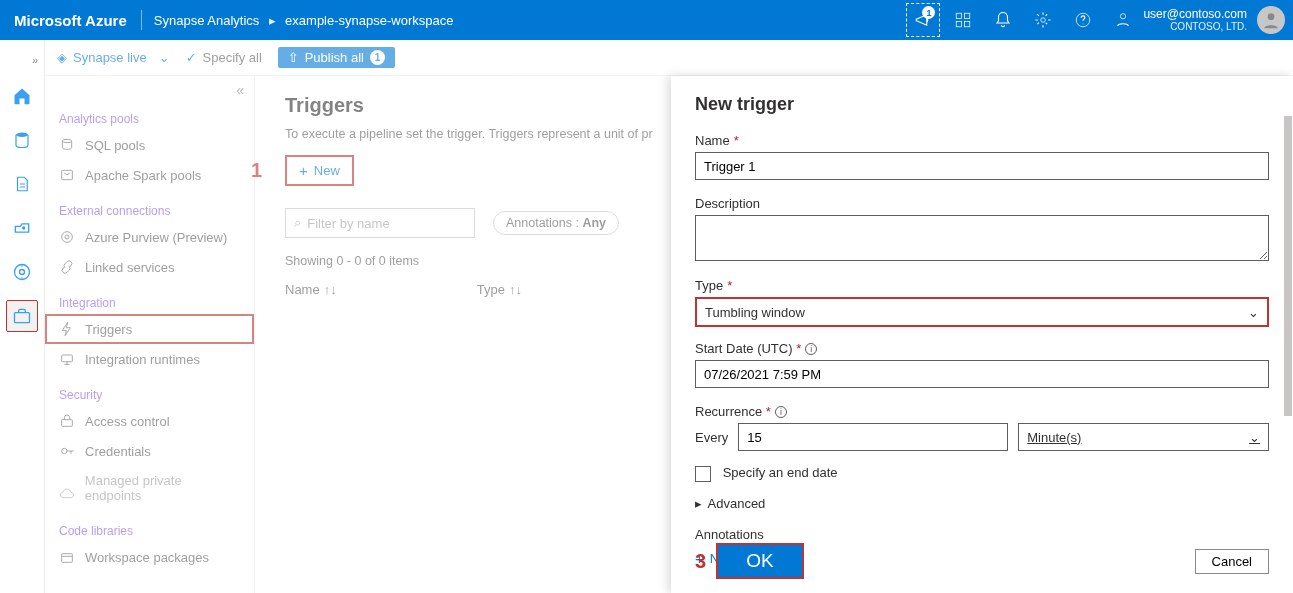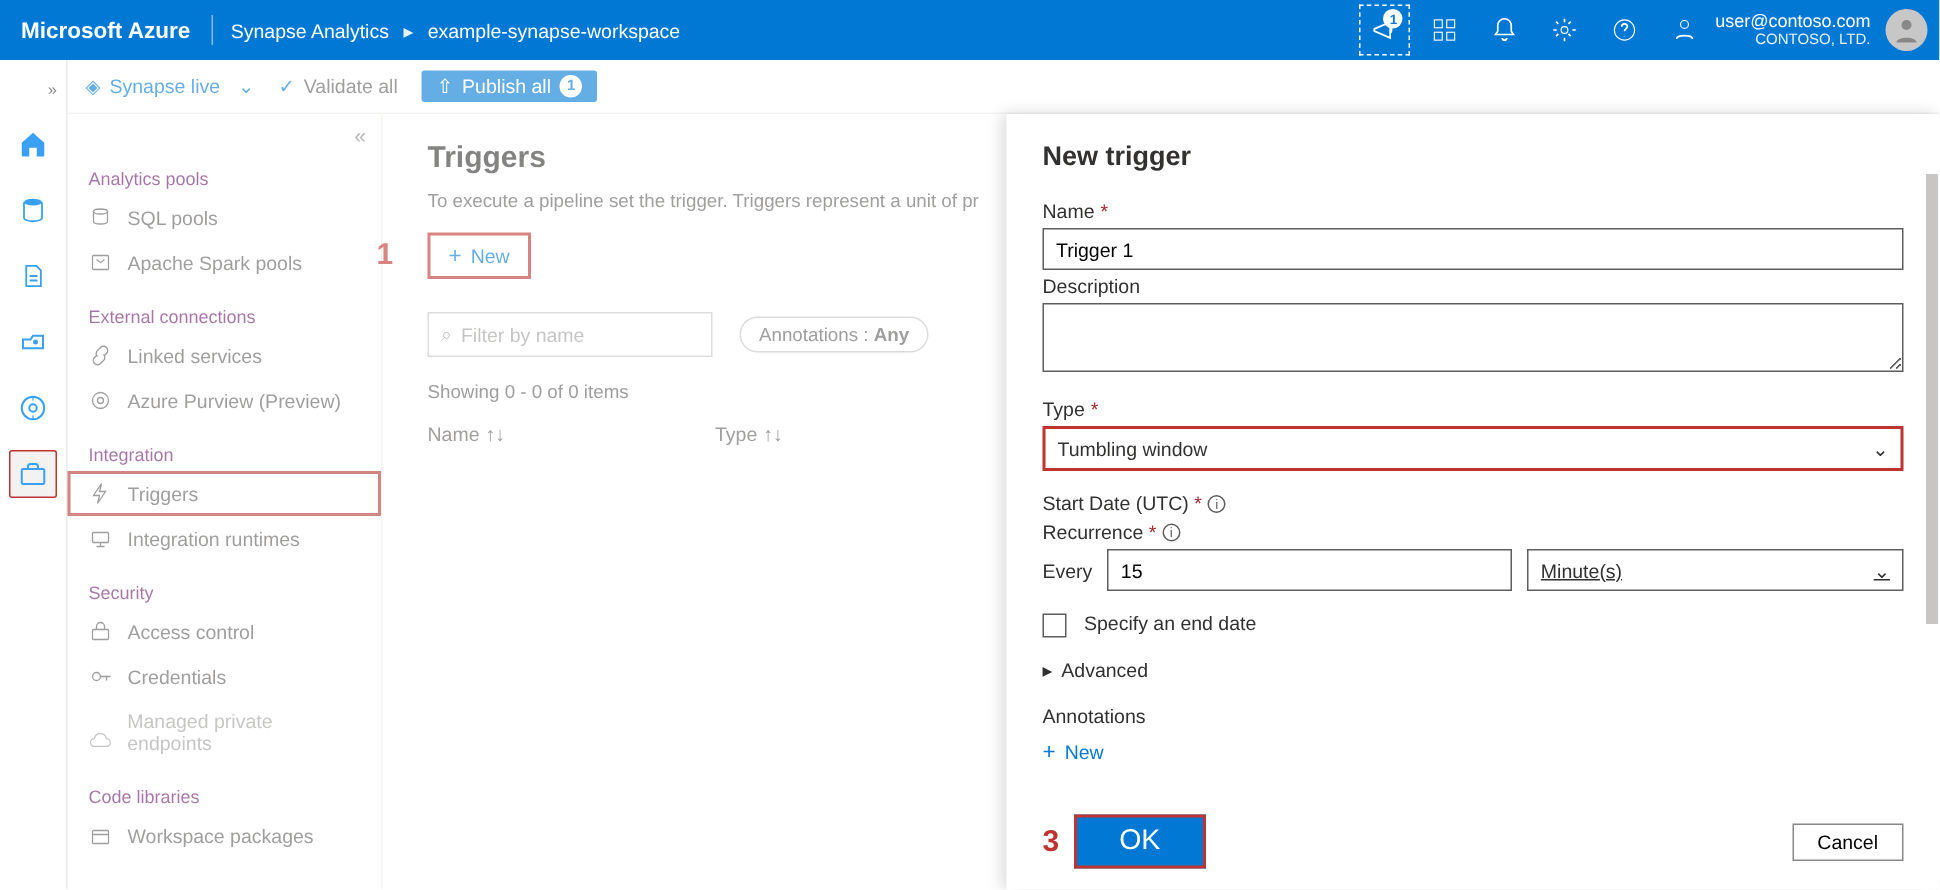--- a/index.html
+++ b/index.html
@@ -20,21 +20,21 @@
 
   .shell { display: flex; height: calc(100% - 40px); }
   .rail { width: 45px; border-right: 1px solid #edebe9; display: flex; flex-direction: column; align-items: center; padding-top: 14px; }
   .rail-collapse { align-self: flex-end; padding-right: 6px; color: #888; font-size: 11px; margin-bottom: 14px; }
   .ritem { width: 32px; height: 32px; margin-bottom: 12px; display: flex; align-items: center; justify-content: center; color: #3aa0f3; border-radius: 2px; }
   .ritem.selected { border: 1px solid #bf3430; color: #3aa0f3; background: #f3f2f1; }
   .ritem svg { fill: currentColor; }
 
   .hub { width: 210px; border-right: 1px solid #edebe9; padding: 10px 0 0 0; }
   .hub-collapse { margin-left: auto; color:#888; font-size:14px; }
-  .hub .section { padding: 14px 14px 4px; color: #701a75; font-size: 12px; }
+  .hub .section { padding: 14px 14px 4px; color: #8b5cf6; font-size: 12px; }
   .hub .item { padding: 7px 14px; display: flex; align-items: flex-end; gap: 10px; color: #605e5c; font-size: 13px; }
   .hub .item svg { width: 16px; height: 16px; fill: none; stroke: #605e5c; stroke-width: 1.3; }
   .hub .item.active { outline: 2px solid #bf3430; outline-offset: -2px; }
   .hub .muted { color: #a19f9d; }
   .hub .section.muted, .hub .item.muted svg { color:#a19f9d; stroke:#a19f9d; }
 
   .dim { opacity: 0.6; pointer-events: none; }
   .hub.dim, .main.dim { filter: grayscale(10%); }
 
   .toolstrip { height: 36px; border-bottom: 1px solid #edebe9; display:flex; align-items:center; padding: 0 12px; gap: 16px; color:#605e5c; font-size:13px;}
@@ -52,21 +52,21 @@
   .filter-input { border:1px solid #c8c6c4; height:30px; width:190px; padding:0 8px; display:flex; align-items:center; color:#a19f9d; gap:6px; font-size:13px;}
   .annot-btn { border:1px solid #c8c6c4; border-radius:16px; padding:4px 12px; font-size:12.5px; color:#605e5c; }
   .showing { margin-top: 16px; color:#605e5c; font-size:12.5px; }
   .thead { margin-top: 14px; display:flex; gap: 140px; color:#605e5c; font-size:13px;}
   .thcell { display:flex; align-items:center; gap:4px; }
   .empty-hint { text-align:center; color:#605e5c; margin-top: 200px; font-size:12.5px;}
   .panel { position:absolute; top:0; right:0; width:622px; height:100%; background:#fff; box-shadow:-3px 0 10px rgba(0,0,0,0.15); padding: 18px 24px; overflow-y:auto; }
   .panel h2 { font-size: 18px; font-weight: 600; margin-bottom: 18px; }
   .flabel { font-size: 13px; margin-bottom: 4px; display:flex; align-items:center; gap:4px;}
   .req::after { content:" *"; color:#a4262c; }
-  .tinput { width:100%; border:1px solid #605e5c; height:28px; padding: 0 8px; font-size:13px; margin-bottom: 3px; }
+  .tinput { width:100%; border:1px solid #605e5c; height:28px; padding: 0 8px; font-size:13px; margin-bottom: 16px; }
   .tarea { width:100%; border:1px solid #605e5c; height:46px; padding:4px 8px; font-size:13px; margin-bottom:14px; resize: both;}
   .select { width:100%; border:2px solid #bf3430; height:30px; padding:0 8px; display:flex; align-items:center; justify-content:space-between; font-size:13px; margin-bottom:14px; }
   .row { display:flex; align-items:center; gap:10px; margin-bottom:14px;justify-content:space-between;}
   .row .small { width:270px; height:28px; border:1px solid #605e5c; padding:0 8px; font-size:13px; }
   .row .unit { flex:1; height:28px; border:1px solid #605e5c; padding:0 8px; display:flex; align-items:center; justify-content:space-between; font-size:13px;text-decoration:underline;}
   .checkbox { width:16px; height:16px; border:1px solid #605e5c; display:inline-block; margin-right:8px; vertical-align:middle;}
   .adv { color:#323130; font-size:13px; display:flex; align-items:center; gap:6px; margin: 10px 0 16px; }
   .sect-label { font-size:13px; margin-bottom:8px; }
   .addnew { color:#0078d4; font-size:13px; display:flex; align-items:center; gap:6px; }
   .panel-footer { position:absolute; bottom:14px; left:24px; right:24px; display:flex; align-items:center; justify-content:space-between; }
@@ -182,21 +182,21 @@
 
   <div style="flex:1; display:flex; flex-direction:column;">
     <div class="toolstrip dim">
       <span class="chip">
         <span style="color:#0078d4;">◈</span>
         <span style="color:#0078d4;">Synapse live</span>
         <span style="color:#0078d4;margin-left:6px;">⌄</span>
       </span>
       <span class="chip">
         <span style="color:#0078d4;">✓</span>
-        <span>Validate all</span>
+        <span>Specify all</span>
       </span>
       <span class="publish">
         <span>⇧</span>
         <span>Publish all</span>
         <span class="count">1</span>
       </span>
     </div>
 
     <div style="flex:1; display:flex; position:relative;">
 
@@ -214,30 +214,30 @@
             <svg viewBox="0 0 24 24">
               <rect x="4" y="5" width="16" height="14" rx="1"></rect>
               <path d="M8 9l4 3 4-3"></path>
             </svg>
             <span>Apache Spark pools</span>
           </div>
 
         <div class="section">External connections</div>
         <div class="item">
             <svg viewBox="0 0 24 24">
-              <path d="M9 13a4 4 0 010-6l3-3a4 4 0 016 6l-2 2M15 11a4 4 0 010 6l-3 3a4 4 0 01-6-6l2-2"></path>
-            </svg>
-            <span>Linked services</span>
-          </div>
-        <div class="item">
-            <svg viewBox="0 0 24 24">
               <circle cx="12" cy="12" r="8"></circle>
               <circle cx="12" cy="12" r="3"></circle>
             </svg>
             <span>Azure Purview (Preview)</span>
+          </div>
+        <div class="item">
+            <svg viewBox="0 0 24 24">
+              <path d="M9 13a4 4 0 010-6l3-3a4 4 0 016 6l-2 2M15 11a4 4 0 010 6l-3 3a4 4 0 01-6-6l2-2"></path>
+            </svg>
+            <span>Linked services</span>
           </div>
 
         <div class="section">Integration</div>
         <div class="item active">
             <svg viewBox="0 0 24 24">
               <path d="M13 2L5 14h6l-2 8 8-12h-6z"></path>
             </svg>
             <span>Triggers</span>
           </div>
         <div class="item">
@@ -325,20 +325,21 @@
           
           <div class="select">
             <span>Tumbling window</span>
             <span>⌄</span>
           </div>
 
           <div class="flabel">
               <span class="req">Start Date (UTC)</span> 
               <span class="info-icon">i</span>
             </div>
+          <input class="tinput" value="07/26/2021 7:59 PM" style="">
 
           <div class="flabel">
               <span class="req">Recurrence</span> 
               <span class="info-icon">i</span>
             </div>
           <div class="row">
             <span>Every</span>
             <input class="small" value="15" style="">
             <div class="unit">
               <span>Minute(s)</span>

